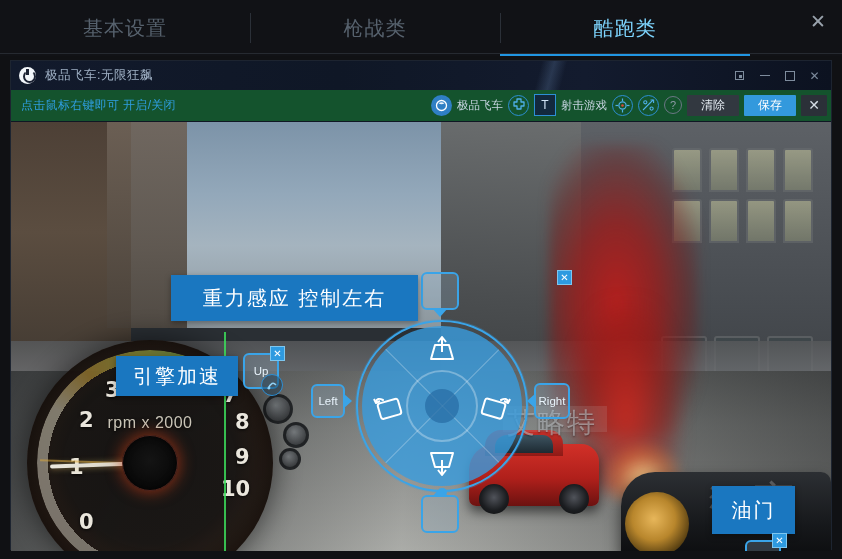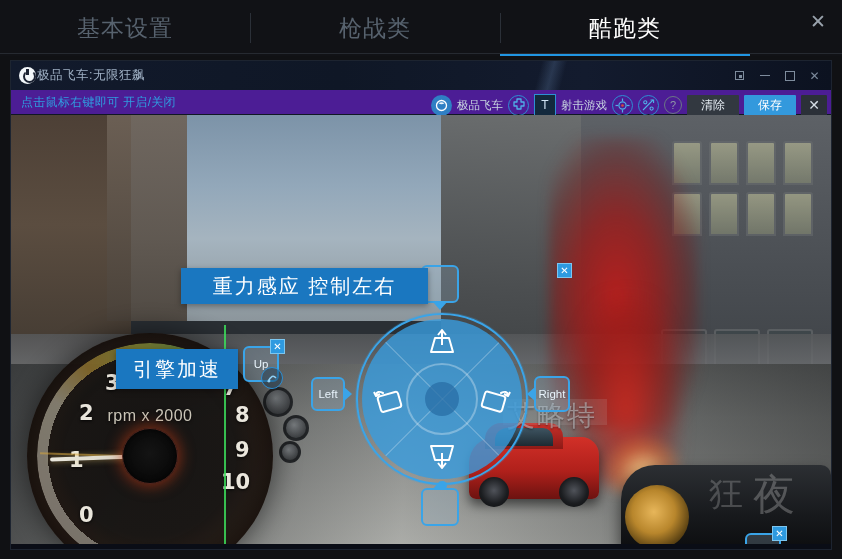--- a/index.html
+++ b/index.html
@@ -22,31 +22,31 @@
     position: absolute; left:0; top:0;
     width: 842px; height: 56px;
     background: #111216;
     display: flex; align-items: stretch;
   }
   .tab {
     width: 250px;
     display: flex; align-items: center; justify-content: center;
     position: relative;
     color: #57626e;
-    font-size: 23px;
+    font-size: 20px;
     letter-spacing: 1px;
     cursor: pointer;
   }
   .tab + .tab::before {
     content: "";
     position: absolute; left: 0; top: 13px;
     width: 1px; height: 30px;
     background: #2b3038;
   }
-  .tab.active { color: #ffffff; }
+  .tab.active { color: #7dd3fc; }
   .tab.active::after {
     content: "";
     position: absolute; left: 0; bottom: 0;
     width: 100%; height: 3px;
     background: #2196e3;
   }
   .tabbar-underline {
     position: absolute; left: 0; top: 53px;
     width: 842px; height: 1px;
     background: #262a31;
@@ -88,21 +88,21 @@
     border: 2px solid #1b2233;
     border-top-color: transparent;
     border-radius: 50%;
   }
   .emu-logo::after {
     content:"";
     position:absolute; left:7px; top:2px;
     width:3px; height:6px; background:#1b2233;
   }
   .emu-title-text {
-    margin-left: 1px;
+    margin-left: 9px;
     color: #9fb0c4;
     font-size: 12.5px;
     letter-spacing: 0.5px;
   }
   .emu-title-sheen {
     position:absolute; left: 480px; top:0; width: 120px; height: 29px;
     background: linear-gradient(105deg, transparent 40%, rgba(130,170,220,.20) 50%, transparent 60%);
     pointer-events:none;
   }
   .emu-wctrls {
@@ -120,22 +120,22 @@
   .wbtn .sq.dot::after{
     content:""; position:absolute; left:2.5px; top:2.5px;
     width:3px;height:3px;background:#7e8c9d;
   }
   .wbtn .dash { width: 10px; height: 1px; background: #7e8c9d; }
   .wbtn .sq.big { width: 10px; height: 10px; }
 
   
   .emu-toolbar {
     position: relative;
-    height: 25px;
-    background: #4c1d95;
+    height: 32px;
+    background: #14532d;
     display: flex; align-items: center;
     border-bottom: 1px solid #101724;
   }
   .hint {
     margin-left: 10px;
     color: #2f9ee0;
     font-size: 12px;
     letter-spacing: .3px;
     white-space: nowrap;
   }
@@ -625,21 +625,21 @@
       <div class="green-line"></div>
 
       <div class="watermark-box"></div>
       <div class="watermark">艾略特</div>
 
       <div class="slot" style="left:410px; top:150px;">
         <span class="tip tip-down"></span>
       </div>
       <div class="xbadge" style="left:546px; top:148px;">✕</div>
 
-      <div class="lbl" style="left:170px; top:153px; width:247px; height:36px;">
+      <div class="lbl" style="left:160px; top:153px; width:247px; height:46px;">
         <span>重力感应  控制左右</span>
       </div>
 
       <div class="wheel-wrap">
         <div class="wheel-fill"></div>
         <div class="wheel-x"></div>
         <div class="wheel-outer"></div>
 
         <div class="tilt tilt-up">
           <svg class="arrow-icon" width="34" height="26" viewBox="0 0 34 26" aria-hidden="true">
@@ -700,20 +700,23 @@
       <div class="slot" style="left:300px; top:262px; width:34px;height:34px;">
         <span>Left</span>
         <span class="tip tip-right"></span>
       </div>
 
       <div class="slot" style="left:523px; top:261px; width:36px;height:36px;">
         <span>Right</span>
         <span class="tip tip-left"></span>
       </div>
 
+      <div class="lbl" style="left:701px; top:364px; width:83px; height:48px;">
+        <span>油门</span>
+      </div>
       <div class="slot" style="left:734px; top:418px; width:36px;height:36px;">
 
         <span class="xbadge">✕</span>
       </div>
 
     </div>
   </div>
 </div>
 
 </body></html>

